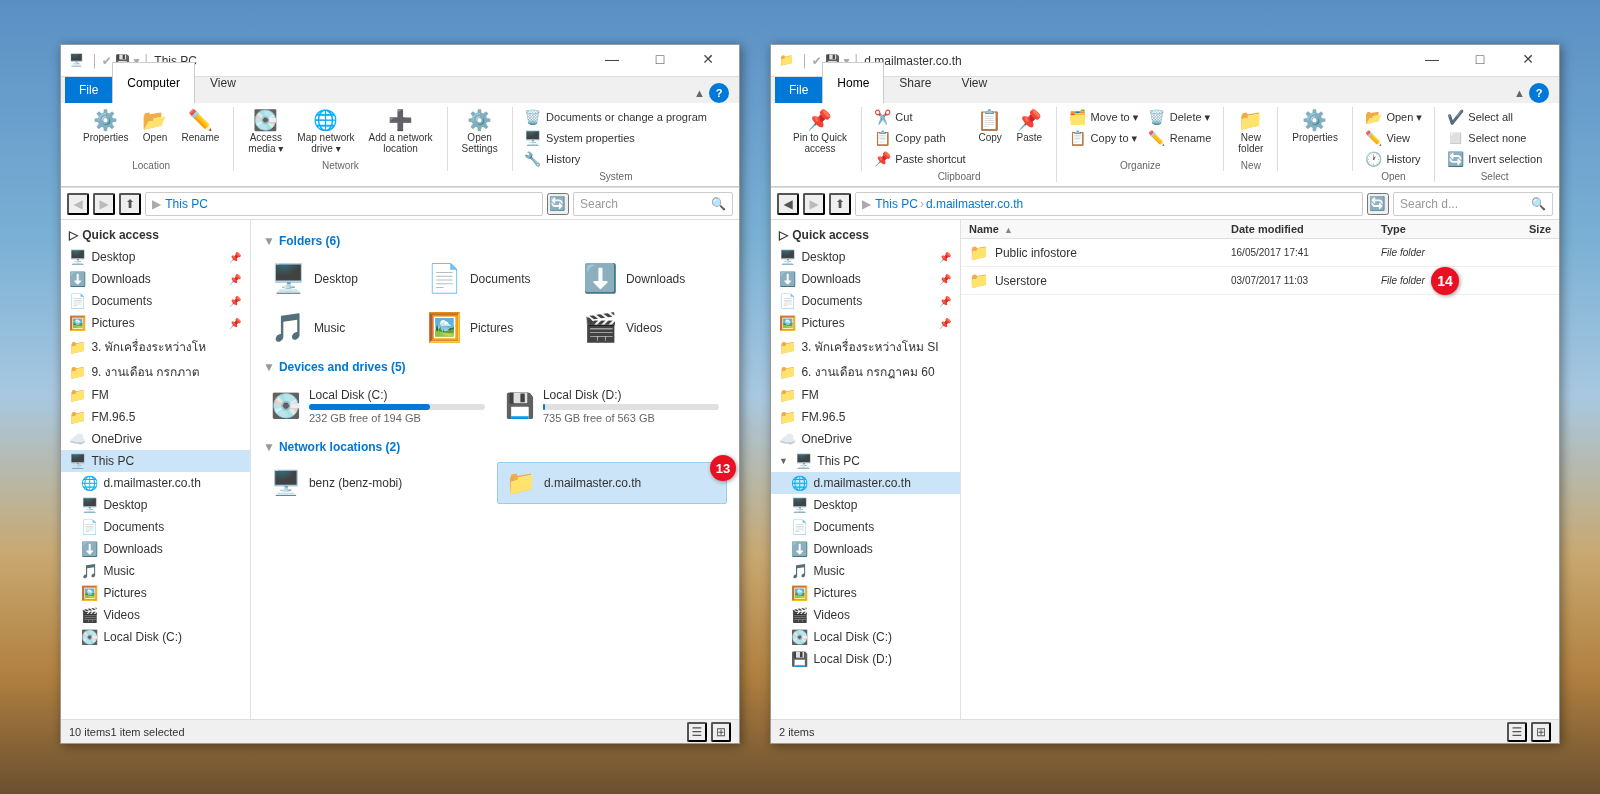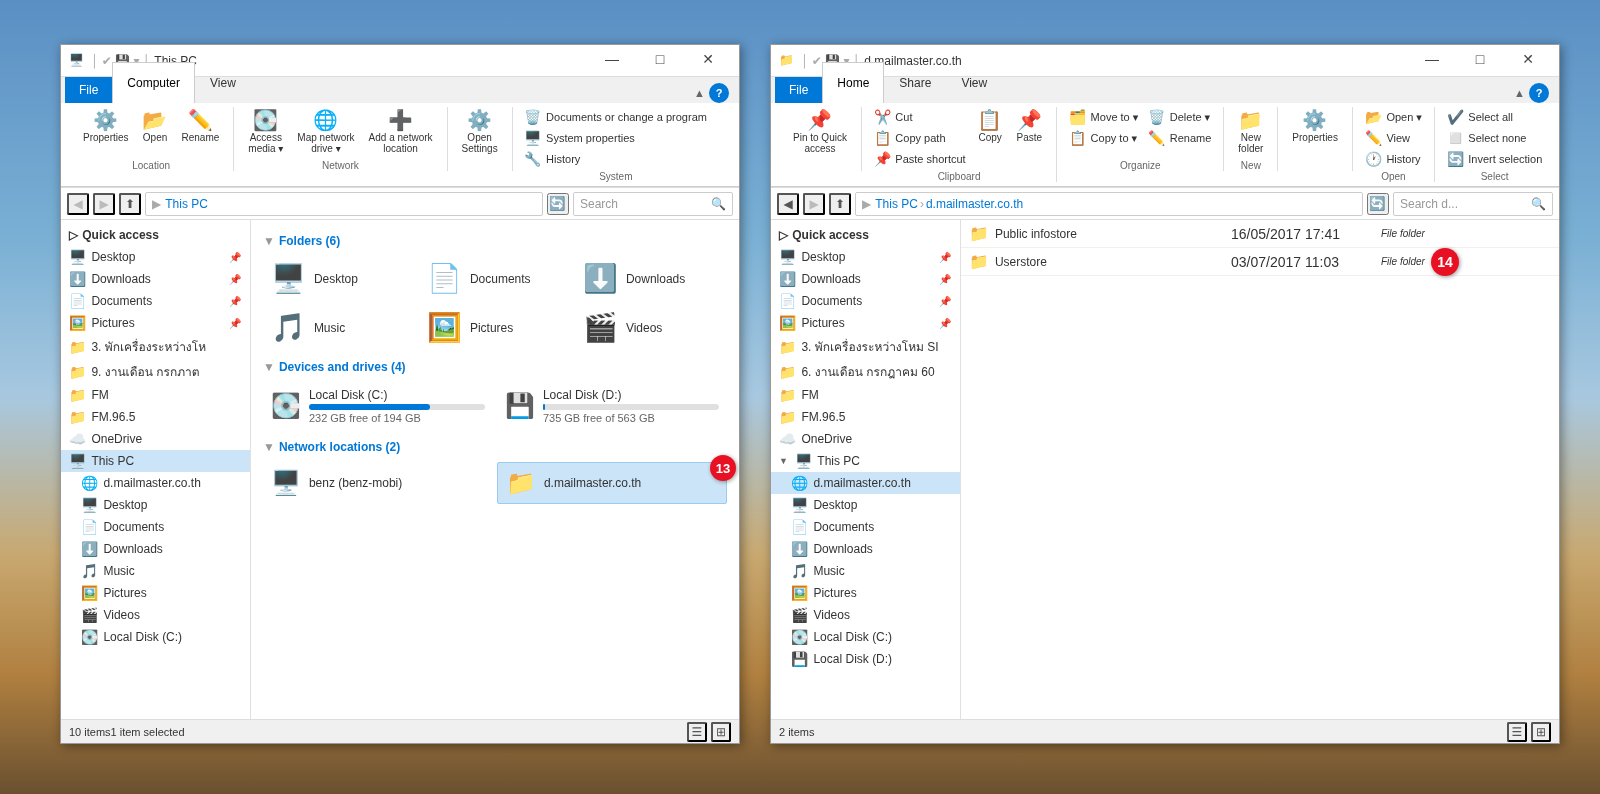--- a/index.html
+++ b/index.html
@@ -379,21 +379,21 @@
     .file-col-size { width: 70px; font-size: 11px; color: #333; font-weight: 600; cursor: pointer; text-align: right; }
     .file-row {
       display: flex;
       align-items: center;
       padding: 4px 8px;
       cursor: pointer;
       border-bottom: 1px solid #f0f0f0;
     }
     .file-row-name { flex: 1; display: flex; align-items: center; gap: 6px; font-size: 12px; color: #333; }
     .file-row-icon { font-size: 16px; }
-    .file-row-date { width: 150px; font-size: 14px; color: #333; }
+    .file-row-date { width: 150px; font-size: 10px; color: #333; }
     .file-row-type { width: 100px; font-size: 10px; color: #333; font-style: italic; }
     .file-row-size { width: 70px; font-size: 11px; color: #333; text-align: right; }
 
     
     .badge {
       position: absolute;
       width: 28px; height: 28px;
       border-radius: 50%;
       background: #e81123;
       color: #fff;
@@ -659,21 +659,21 @@
           <span class="folder-label">Pictures</span>
         </div>
         <div class="folder-item">
           <span class="folder-icon">🎬</span>
           <span class="folder-label">Videos</span>
         </div>
       </div>
 
       <div class="section-header">
         <span class="section-header-arrow">▼</span>
-        <span>Devices and drives (4)</span>
+        <span>Devices and drives (5)</span>
       </div>
       <div class="drives-grid">
         <div class="drive-item">
           <span class="drive-icon">💽</span>
           <div class="drive-info">
             <div class="drive-label">Local Disk (C:)</div>
             <div class="drive-bar-bg">
               <div class="drive-bar-fill" style="width:69%;"></div>
             </div>
             <div class="drive-size">232 GB free of 194 GB</div>
@@ -975,20 +975,35 @@
           <span class="sidebar-item-label">Local Disk (C:)</span>
         </div>
         <div class="sidebar-item" style="padding-left:20px;">
           <span class="sidebar-item-icon">💾</span>
           <span class="sidebar-item-label">Local Disk (D:)</span>
         </div>
       </div>
     </div>
 
     <div class="file-list">
+      <div class="file-list-header">
+        <div class="file-col-name">
+          <span>Name</span>
+          <span class="col-sort-arrow">▲</span>
+        </div>
+        <div class="file-col-date">
+          <span>Date modified</span>
+        </div>
+        <div class="file-col-type">
+          <span>Type</span>
+        </div>
+        <div class="file-col-size">
+          <span>Size</span>
+        </div>
+      </div>
       <div class="file-row">
         <div class="file-row-name">
           <span class="file-row-icon">📁</span>
           <span>Public infostore</span>
         </div>
         <div class="file-row-date">16/05/2017 17:41</div>
         <div class="file-row-type">File folder</div>
         <div class="file-row-size"></div>
       </div>
       <div class="file-row" style="position:relative;">

